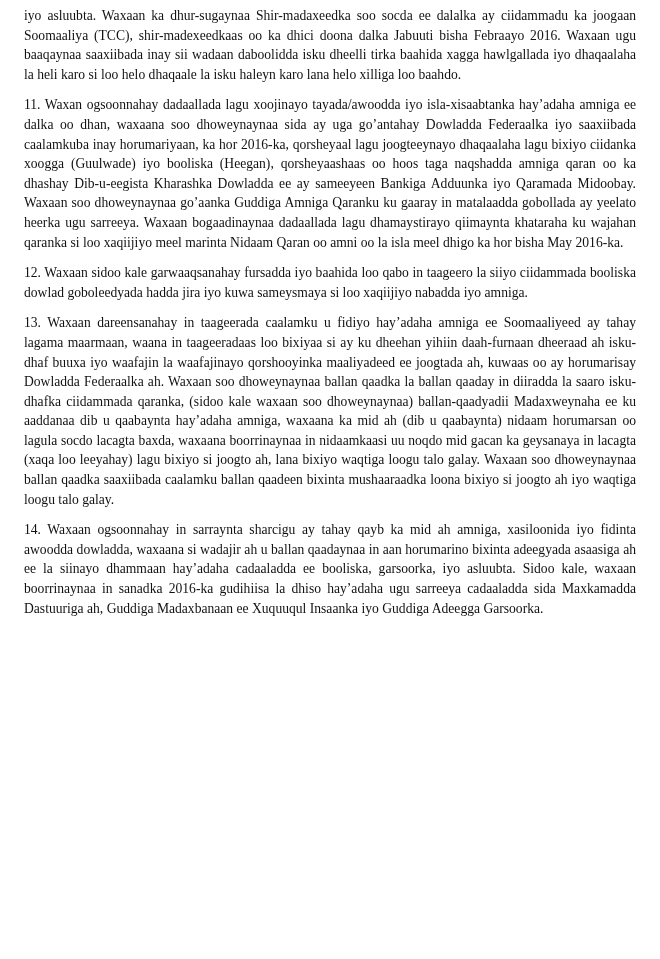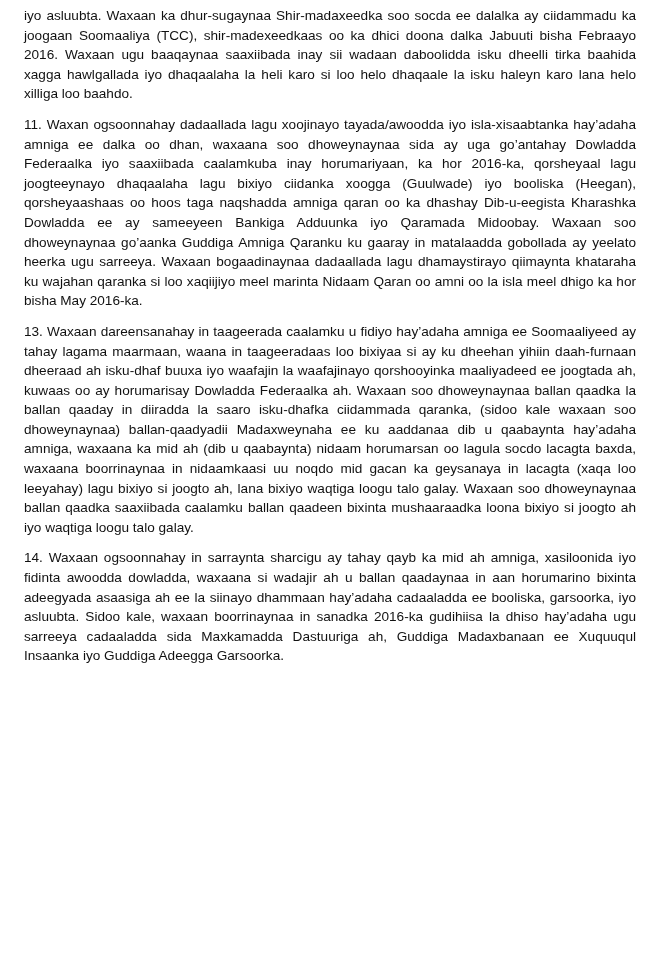--- a/index.html
+++ b/index.html
@@ -2,29 +2,30 @@
 <html><head>
 <meta charset="utf-8">
 <style>
   html, body { margin: 0; padding: 0; background: #ffffff; }
   body { width: 660px; height: 959px; overflow: hidden; position: relative; }
   .page {
     position: absolute;
     left: 24px;
     top: 6px;
     width: 612px;
-    font-family: Liberation Sans, sans-serif;
+    font-family: Liberation Serif, serif;
     font-size: 13.6px;
     line-height: 19.6px;
     color: #111111;
     text-align: justify;
   }
   .para { margin: 0 0 11px 0; }
 </style>
 </head>
 <body>
 
 <div class="page">
   <p class="para">iyo asluubta. Waxaan ka dhur-sugaynaa Shir-madaxeedka soo socda ee dalalka ay ciidammadu ka joogaan Soomaaliya (TCC), shir-madexeedkaas oo ka dhici doona dalka Jabuuti bisha Febraayo 2016. Waxaan ugu baaqaynaa saaxiibada inay sii wadaan daboolidda isku dheelli tirka baahida xagga hawlgallada iyo dhaqaalaha la heli karo si loo helo dhaqaale la isku haleyn karo lana helo xilliga loo baahdo.</p>
   <p class="para">11. Waxan ogsoonnahay dadaallada lagu xoojinayo tayada/awoodda iyo isla-xisaabtanka hay’adaha amniga ee dalka oo dhan, waxaana soo dhoweynaynaa sida ay uga go’antahay Dowladda Federaalka iyo saaxiibada caalamkuba inay horumariyaan, ka hor 2016-ka, qorsheyaal lagu joogteeynayo dhaqaalaha lagu bixiyo ciidanka xoogga (Guulwade) iyo booliska (Heegan), qorsheyaashaas oo hoos taga naqshadda amniga qaran oo ka dhashay Dib-u-eegista Kharashka Dowladda ee ay sameeyeen Bankiga Adduunka iyo Qaramada Midoobay. Waxaan soo dhoweynaynaa go’aanka Guddiga Amniga Qaranku ku gaaray in matalaadda gobollada ay yeelato heerka ugu sarreeya. Waxaan bogaadinaynaa dadaallada lagu dhamaystirayo qiimaynta khataraha ku wajahan qaranka si loo xaqiijiyo meel marinta Nidaam Qaran oo amni oo la isla meel dhigo ka hor bisha May 2016-ka.</p>
+  <p class="para">12. Waxaan sidoo kale garwaaqsanahay fursadda iyo baahida loo qabo in taageero la siiyo ciidammada booliska dowlad goboleedyada hadda jira iyo kuwa sameysmaya si loo xaqiijiyo nabadda iyo amniga.</p>
   <p class="para">13. Waxaan dareensanahay in taageerada caalamku u fidiyo hay’adaha amniga ee Soomaaliyeed ay tahay lagama maarmaan, waana in taageeradaas loo bixiyaa si ay ku dheehan yihiin daah-furnaan dheeraad ah isku-dhaf buuxa iyo waafajin la waafajinayo qorshooyinka maaliyadeed ee joogtada ah, kuwaas oo ay horumarisay Dowladda Federaalka ah. Waxaan soo dhoweynaynaa ballan qaadka la ballan qaaday in diiradda la saaro isku-dhafka ciidammada qaranka, (sidoo kale waxaan soo dhoweynaynaa) ballan-qaadyadii Madaxweynaha ee ku aaddanaa dib u qaabaynta hay’adaha amniga, waxaana ka mid ah (dib u qaabaynta) nidaam horumarsan oo lagula socdo lacagta baxda, waxaana boorrinaynaa in nidaamkaasi uu noqdo mid gacan ka geysanaya in lacagta (xaqa loo leeyahay) lagu bixiyo si joogto ah, lana bixiyo waqtiga loogu talo galay. Waxaan soo dhoweynaynaa ballan qaadka saaxiibada caalamku ballan qaadeen bixinta mushaaraadka loona bixiyo si joogto ah iyo waqtiga loogu talo galay.</p>
   <p class="para">14. Waxaan ogsoonnahay in sarraynta sharcigu ay tahay qayb ka mid ah amniga, xasiloonida iyo fidinta awoodda dowladda, waxaana si wadajir ah u ballan qaadaynaa in aan horumarino bixinta adeegyada asaasiga ah ee la siinayo dhammaan hay’adaha cadaaladda ee booliska, garsoorka, iyo asluubta. Sidoo kale, waxaan boorrinaynaa in sanadka 2016-ka gudihiisa la dhiso hay’adaha ugu sarreeya cadaaladda sida Maxkamadda Dastuuriga ah, Guddiga Madaxbanaan ee Xuquuqul Insaanka iyo Guddiga Adeegga Garsoorka.</p>
 </div>
 
 </body></html>

